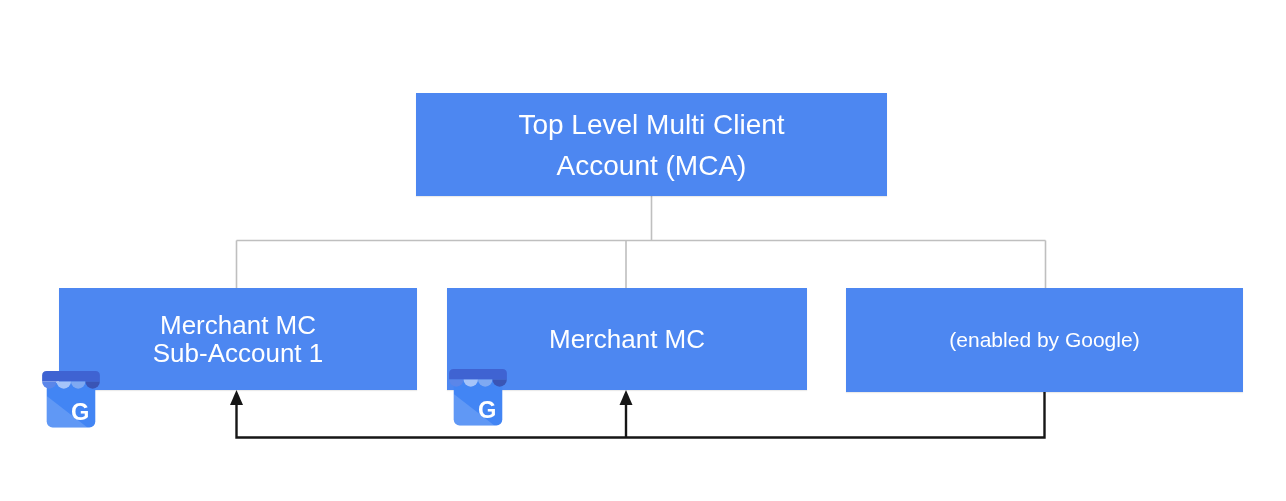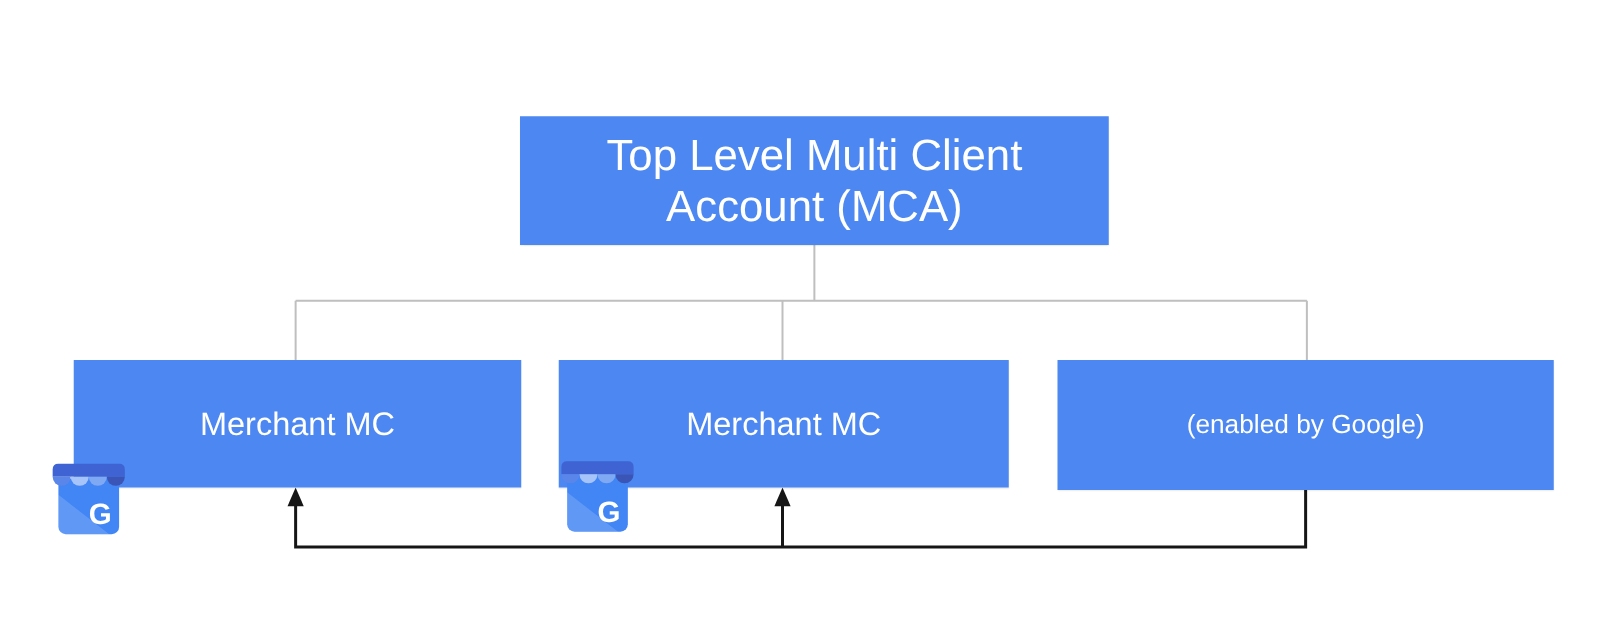--- a/index.html
+++ b/index.html
@@ -39,21 +39,21 @@
     color:var(--node-text);
     display:flex;
     flex-direction:column;
     align-items:center;
     justify-content:center;
     text-align:center;
     box-shadow:0 1px 1px rgba(0,0,0,0.08);
   }
   .node-mca{
     left:416px;top:93px;width:471px;height:103px;
-    font-size:35px;line-height:41px;
+    font-size:28px;line-height:41px;
   }
   .node-sub{
     width:358px;height:102px;top:288px;
     font-size:26px;line-height:28px;
   }
   .node-sub1{left:59px;}
   .node-sub2{left:447px;width:360px;}
   .node-lfp{
     left:846px;top:288px;width:397px;height:104px;
     font-size:21.5px;line-height:28px;
@@ -83,20 +83,21 @@
     <polygon points="619.5,405 632.5,405 626,390" fill="var(--flow-line)"></polygon>
   </svg>
 
   <div class="node node-mca">
     <div class="node-line1">Top Level Multi Client</div>
     <div class="node-line2">Account (MCA)</div>
   </div>
 
   <div class="node node-sub node-sub1">
     <div class="node-line1">Merchant MC</div>
+    <div class="node-line2">Sub-Account 1</div>
   </div>
 
   <div class="node node-sub node-sub2">
     <div class="node-line1">Merchant MC</div>
   </div>
 
   <div class="node node-lfp">
     <div class="node-line2">(enabled by Google)</div>
   </div>
 

